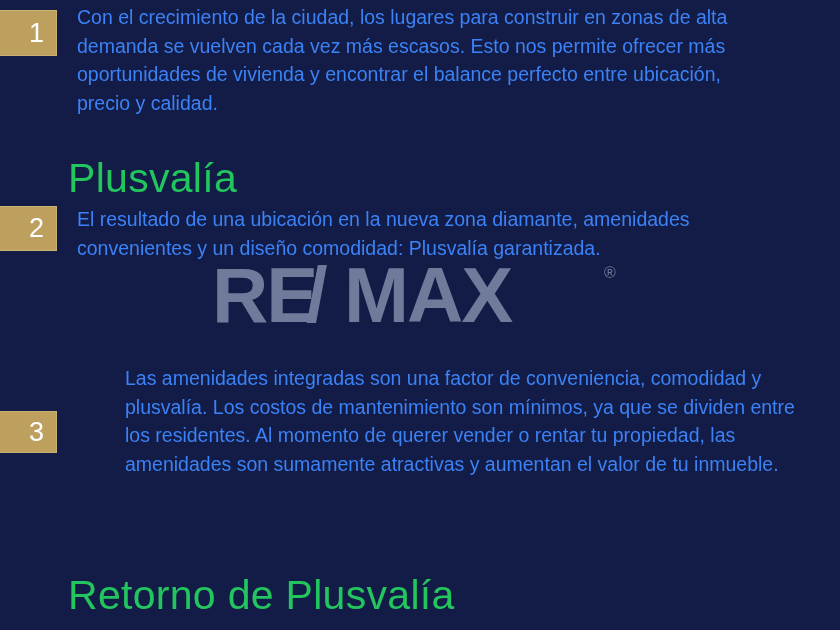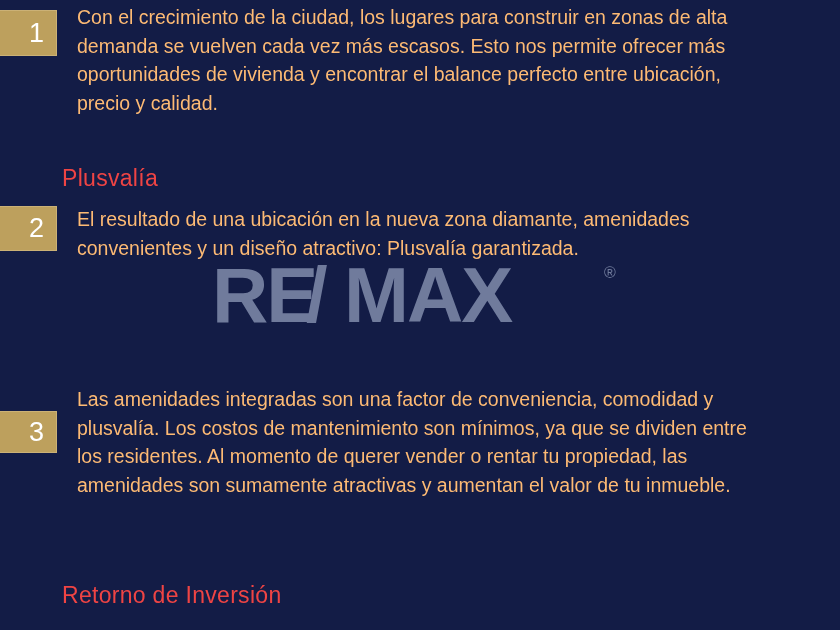--- a/index.html
+++ b/index.html
@@ -84,38 +84,38 @@
   }
   .badge-1 { top: 10px; }
   .badge-2 { top: 206px; height: 45px; line-height: 43px; }
   .badge-3 { top: 411px; height: 42px; line-height: 40px; }
 
   
   .para {
     position: absolute;
     left: 77px;
     width: 700px;
-    color: #fdba74;
+    color: #3b82f6;
     font-family: "Liberation Sans", sans-serif;
     font-size: 19.5px;
     line-height: 28.5px;
     font-weight: 400;
     white-space: pre-line;
     z-index: 3;
   }
   .para-1 { top: 3px;   width: 700px; }
   .para-2 { top: 205px; width: 620px; }
-  .para-3 { top: 385px; width: 690px; }
+  .para-3 { top: 364px; width: 690px; margin-left: 48px; }
 
   .heading {
     position: absolute;
-    left: 62px;
-    color: #ef4444;
+    left: 68px;
+    color: #22c55e;
     font-family: "Liberation Sans", sans-serif;
-    font-size: 23px;
+    font-size: 41px;
     font-weight: 400;
     line-height: 34px;
     letter-spacing: 0.3px;
     z-index: 3;
     white-space: nowrap;
   }
   .heading-plusvalia  { top: 161px; }
   .heading-amenidades { top: 340px; }
   .heading-retorno    { top: 578px; }
 </style>
@@ -133,21 +133,21 @@
     </svg>
   </div>
 
   <div class="content">
 
     <div class="badge badge-1">1</div>
     <div class="para para-1">Con el crecimiento de la ciudad, los lugares para construir en zonas de alta demanda se vuelven cada vez más escasos. Esto nos permite ofrecer más oportunidades de vivienda y encontrar el balance perfecto entre ubicación, precio y calidad.</div>
 
     <div class="heading heading-plusvalia">Plusvalía</div>
     <div class="badge badge-2">2</div>
-    <div class="para para-2">El resultado de una ubicación en la nueva zona diamante, amenidades convenientes y un diseño atractivo: Plusvalía garantizada.</div>
+    <div class="para para-2">El resultado de una ubicación en la nueva zona diamante, amenidades convenientes y un diseño comodidad: Plusvalía garantizada.</div>
 
     <div class="badge badge-3">3</div>
     <div class="para para-3">Las amenidades integradas son una factor de conveniencia, comodidad y plusvalía. Los costos de mantenimiento son mínimos, ya que se dividen entre los residentes. Al momento de querer vender o rentar tu propiedad, las amenidades son sumamente atractivas y aumentan el valor de tu inmueble.</div>
 
-    <div class="heading heading-retorno">Retorno de Inversión</div>
+    <div class="heading heading-retorno">Retorno de Plusvalía</div>
 
   </div>
 </div>
 
 </body></html>

